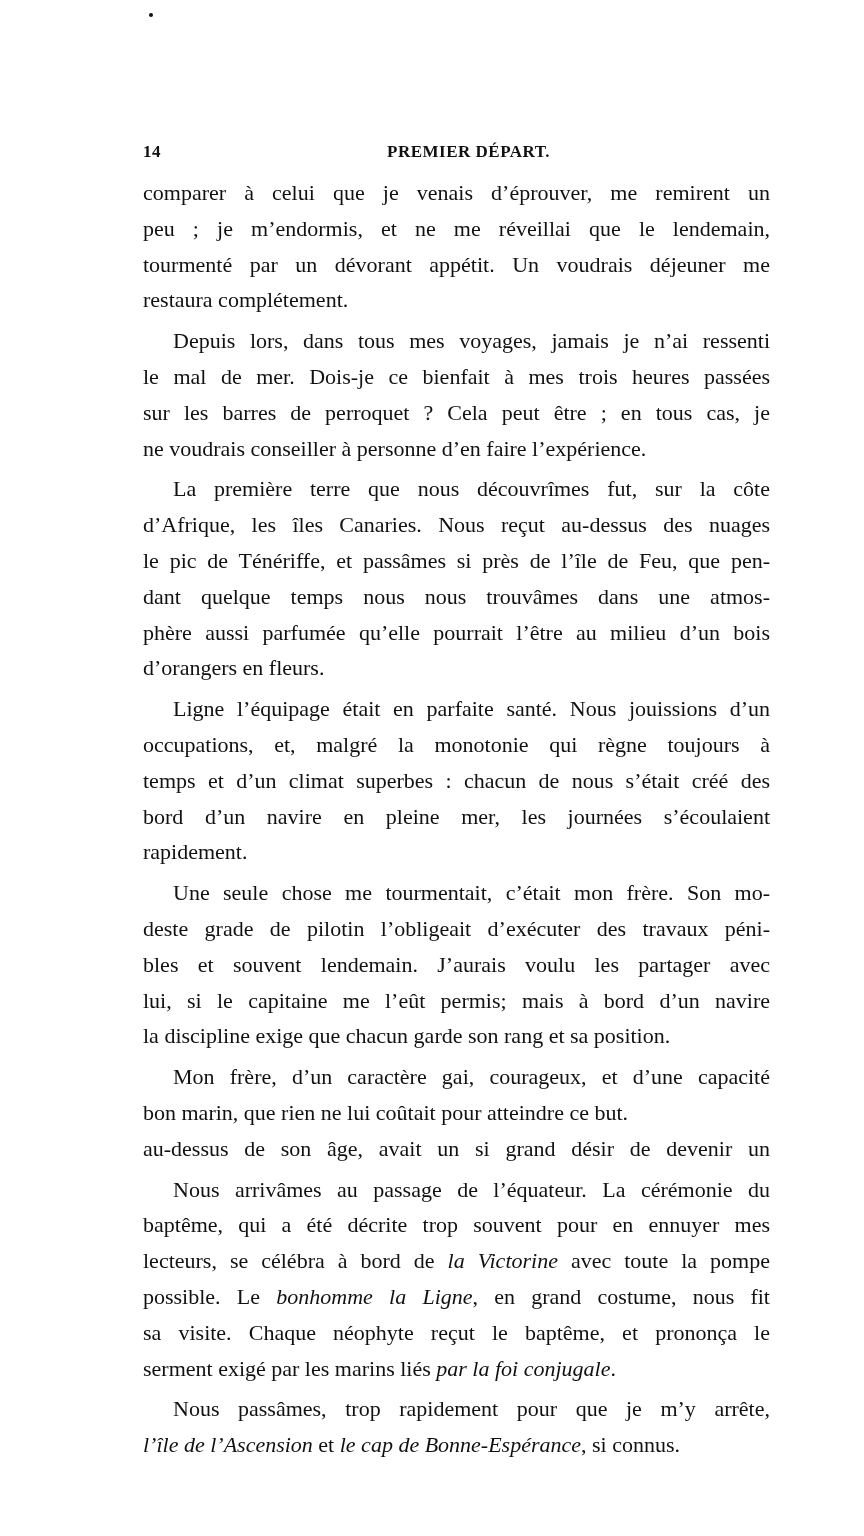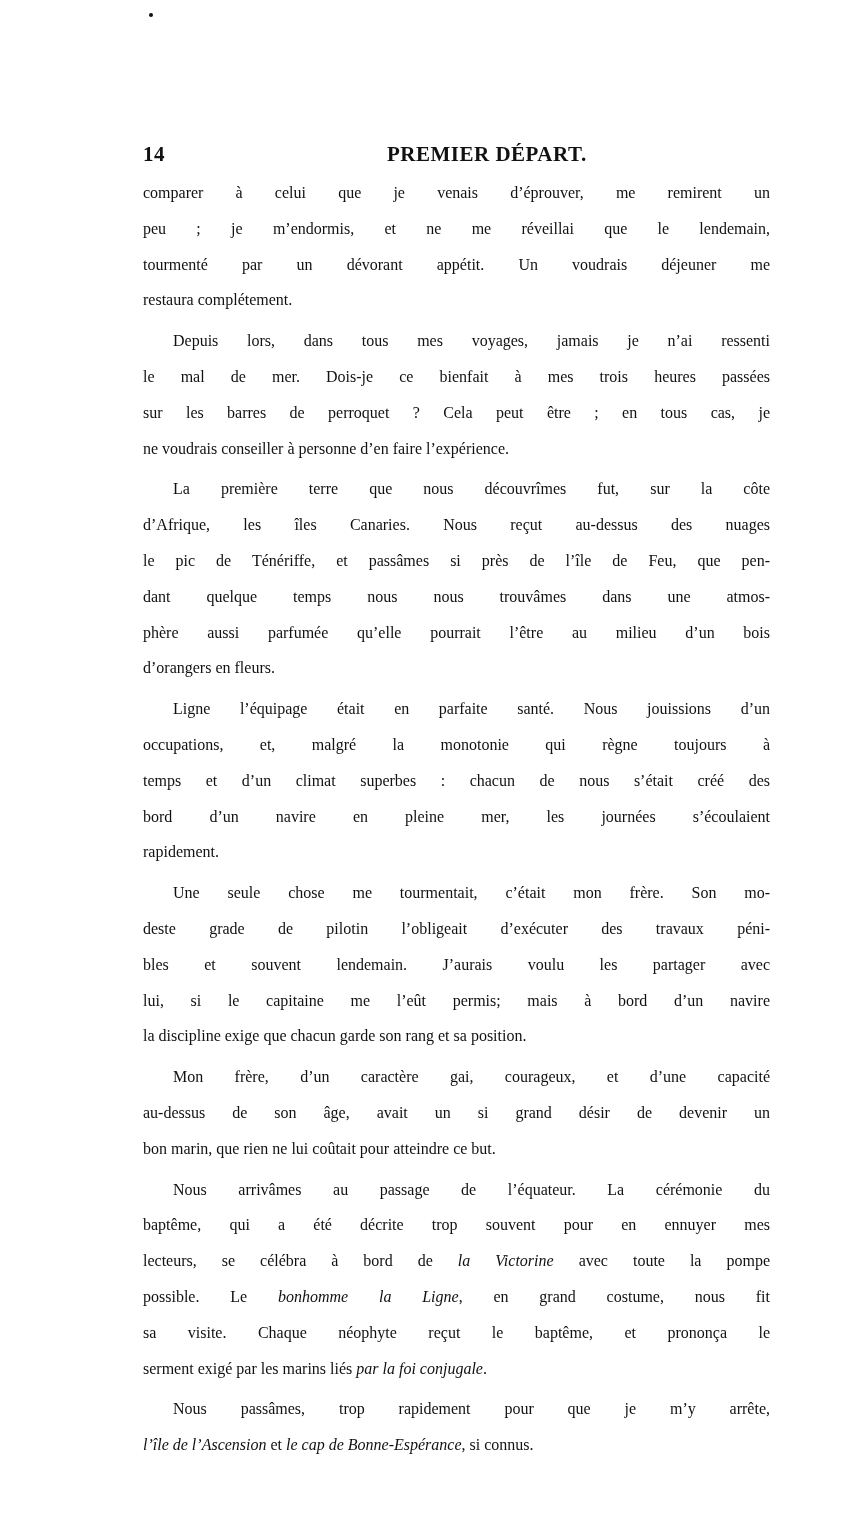--- a/index.html
+++ b/index.html
@@ -1,24 +1,24 @@
 <!DOCTYPE html>
 <html><head>
   <meta charset="utf-8">
   <style>
     html, body { margin: 0; padding: 0; background: #ffffff; }
     body { width: 864px; height: 1536px; position: relative; overflow: hidden;
            font-family: "Liberation Serif", "DejaVu Serif", serif; color: #111; }
     .speck { position: absolute; background: #111; border-radius: 50%; }
     .header { position: absolute; top: 142px; left: 143px; width: 627px; height: 26px;
-              font-size: 21px; font-weight: bold; letter-spacing: 0.5px; }
+              font-size: 17px; font-weight: bold; letter-spacing: 0.5px; }
     .page-num { position: absolute; left: 0; top: 0; }
     .running-title { position: absolute; left: 244px; top: 0; }
     .body-text { position: absolute; top: 175px; left: 143px; width: 627px;
-                 font-size: 16px; line-height: 35.8px; }
+                 font-size: 22px; line-height: 35.8px; }
     .para { margin: 0 0 5px 0; text-indent: 30px; text-align: justify; }
     .line { display: block; text-align: justify; text-align-last: justify; white-space: nowrap; }
     .line.last { text-align-last: left; }
     .para .line:first-child { padding-left: 30px; }
     .first .line:first-child { padding-left: 0; }
     .para { text-indent: 0; }
     i { }
   </style>
 </head>
 <body>
@@ -60,22 +60,22 @@
     </div>
     <div class="para">
       <span class="line">Une seule chose me tourmentait, c’était mon frère. Son mo-</span>
       <span class="line">deste grade de pilotin l’obligeait d’exécuter des travaux péni-</span>
       <span class="line">bles et souvent lendemain. J’aurais voulu les partager avec</span>
       <span class="line">lui, si le capitaine me l’eût permis; mais à bord d’un navire</span>
       <span class="line last">la discipline exige que chacun garde son rang et sa position.</span>
     </div>
     <div class="para">
       <span class="line">Mon frère, d’un caractère gai, courageux, et d’une capacité</span>
+      <span class="line last">bon marin, que rien ne lui coûtait pour atteindre ce but.</span>
       <span class="line">au-dessus de son âge, avait un si grand désir de devenir un</span>
-      <span class="line last">bon marin, que rien ne lui coûtait pour atteindre ce but.</span>
     </div>
     <div class="para">
       <span class="line">Nous arrivâmes au passage de l’équateur. La cérémonie du</span>
       <span class="line">baptême, qui a été décrite trop souvent pour en ennuyer mes</span>
       <span class="line">lecteurs, se célébra à bord de <i>la Victorine</i> avec toute la pompe</span>
       <span class="line">possible. Le <i>bonhomme la Ligne</i>, en grand costume, nous fit</span>
       <span class="line">sa visite. Chaque néophyte reçut le baptême, et prononça le</span>
       <span class="line last">serment exigé par les marins liés <i>par la foi conjugale</i>.</span>
     </div>
     <div class="para">

